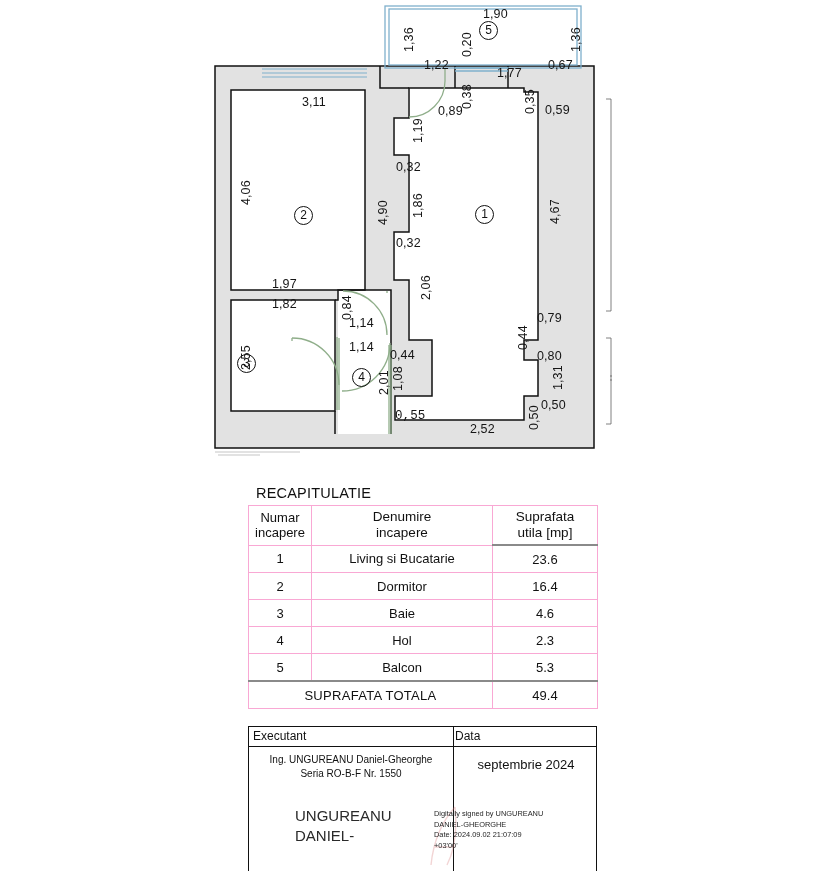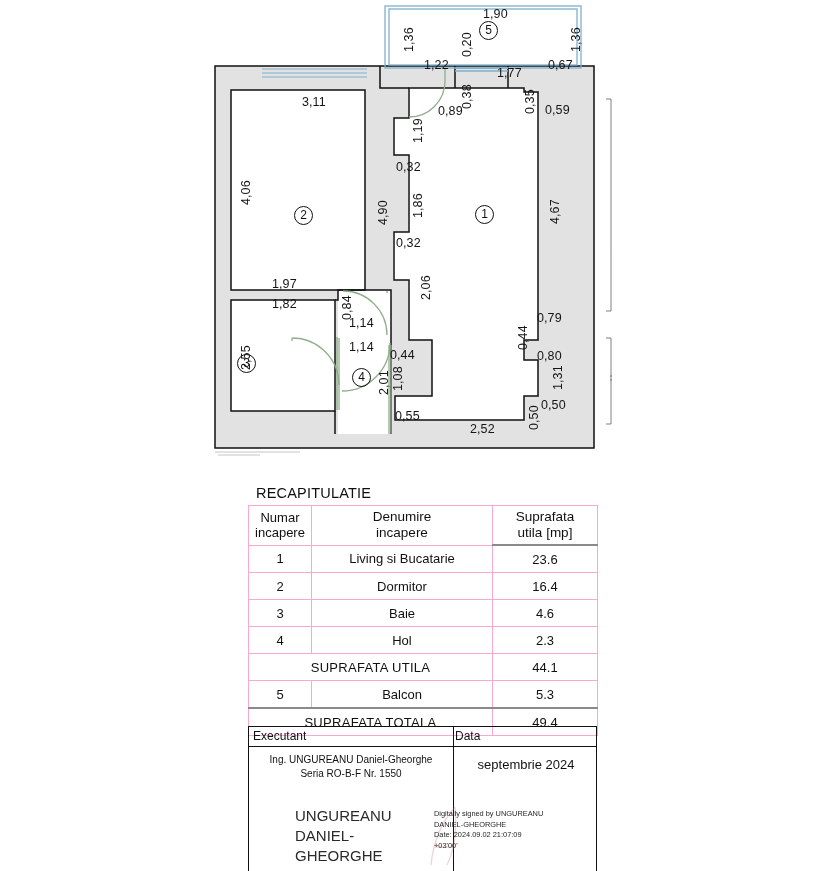--- a/index.html
+++ b/index.html
@@ -217,21 +217,21 @@
       <div class="dim" style="left: 349px; top: 341px;">1,14</div>
       <div class="dim" style="left: 537px; top: 312px;">0,79</div>
       <div class="dim v" style="left: 517px; top: 350px;">0,44</div>
       <div class="dim v" style="left: 240px; top: 370px;">2,55</div>
       <div class="dim" style="left: 390px; top: 349px;">0,44</div>
       <div class="dim" style="left: 537px; top: 350px;">0,80</div>
       <div class="dim v" style="left: 552px; top: 390px;">1,31</div>
       <div class="dim v" style="left: 378px; top: 395px;">2,01</div>
       <div class="dim v" style="left: 392px; top: 391px;">1,08</div>
       <div class="dim" style="left: 541px; top: 399px;">0,50</div>
-      <div class="dim" style="left: 395px; top: 410px;">0,55</div>
+      <div class="dim" style="left: 395px; top: 410px; font-family: Liberation Mono, monospace;">0,55</div>
       <div class="dim v" style="left: 528px; top: 430px;">0,50</div>
       <div class="dim" style="left: 470px; top: 423px;">2,52</div>
     </div>
 </div>
 
 <div id="recap-title">RECAPITULATIE</div>
 
 <table id="recap-table">
   <colgroup>
       <col class="c1">
@@ -268,24 +268,20 @@
       <td class="num">3</td>
       <td>Baie</td>
       <td class="area">4.6</td>
     </tr>
     <tr>
       <td class="num">4</td>
       <td>Hol</td>
       <td class="area-sm">2.3</td>
     </tr>
 
-    <tr>
-      <td class="sumlabel" colspan="2">SUPRAFATA UTILA</td>
-      <td class="area">44.1</td>
-    </tr>
 
     <tr>
       <td class="num thickbot">5</td>
       <td class="thickbot">Balcon</td>
       <td class="area thickbot">5.3</td>
     </tr>
 
     <tr>
       <td class="sumlabel" colspan="2">SUPRAFATA TOTALA</td>
       <td class="area">49.4</td>
@@ -307,21 +303,20 @@
 
   <div id="sig-date">septembrie 2024</div>
 
   <svg id="sig-flourish" viewBox="0 0 46 62">
     <path d="M30,2 C14,20 8,40 6,60 M30,2 C32,22 30,44 22,60 M9,42 L30,42" fill="none" stroke="#d98080" stroke-width="1.4"></path>
   </svg>
 
   <div id="sig-stamp">
     <div>UNGUREANU</div>
     <div>DANIEL-</div>
-    <div>GHEORGHE</div>
   </div>
 
   <div id="sig-meta">
     <div>Digitally signed by UNGUREANU</div>
     <div>DANIEL-GHEORGHE</div>
     <div>Date: 2024.09.02 21:07:09</div>
     <div>+03'00'</div>
   </div>
 </div>
 

